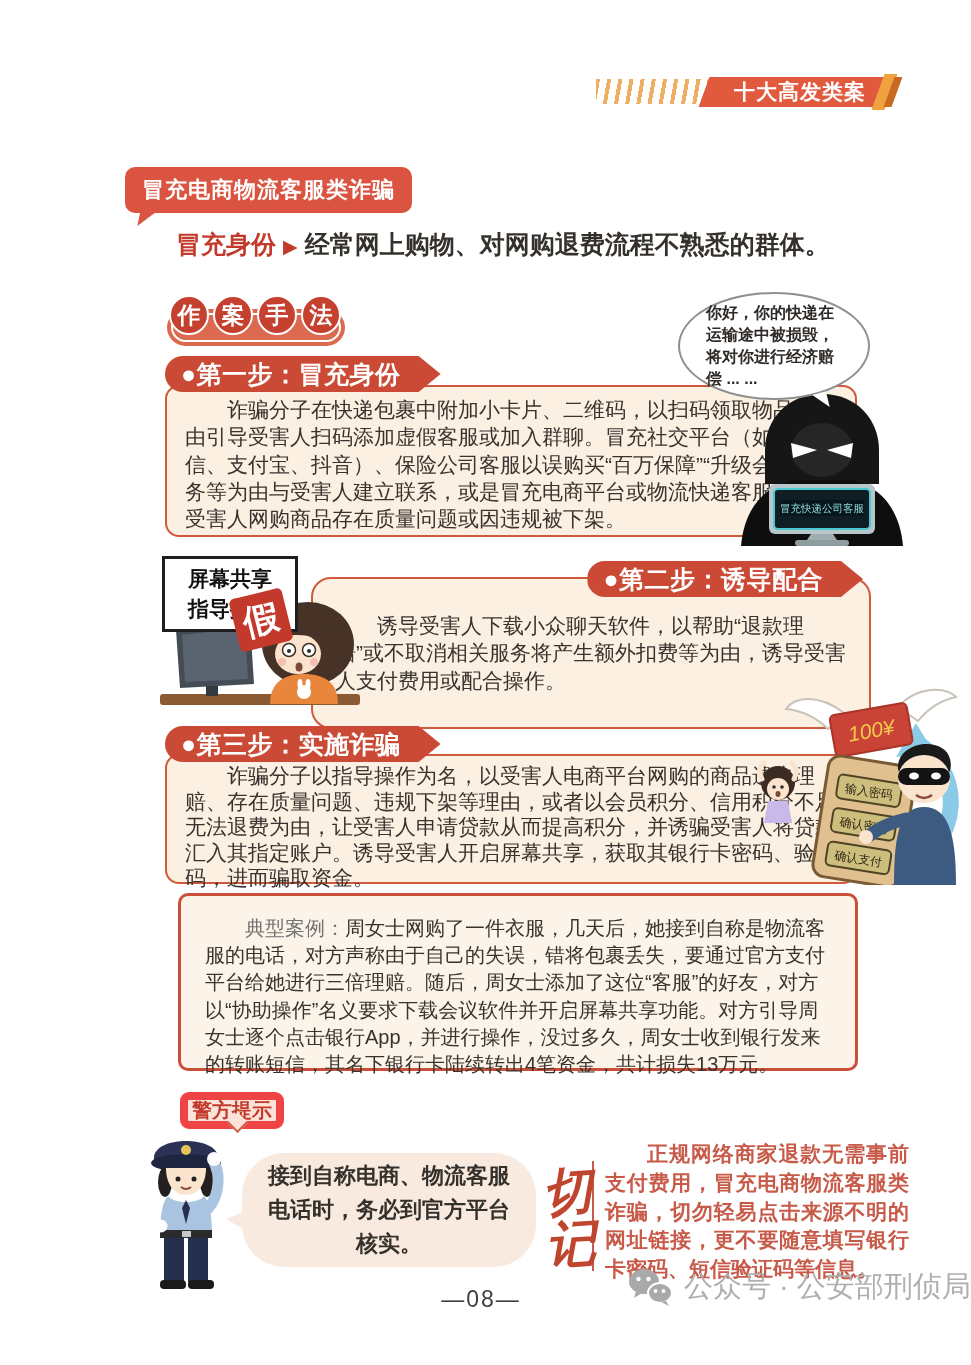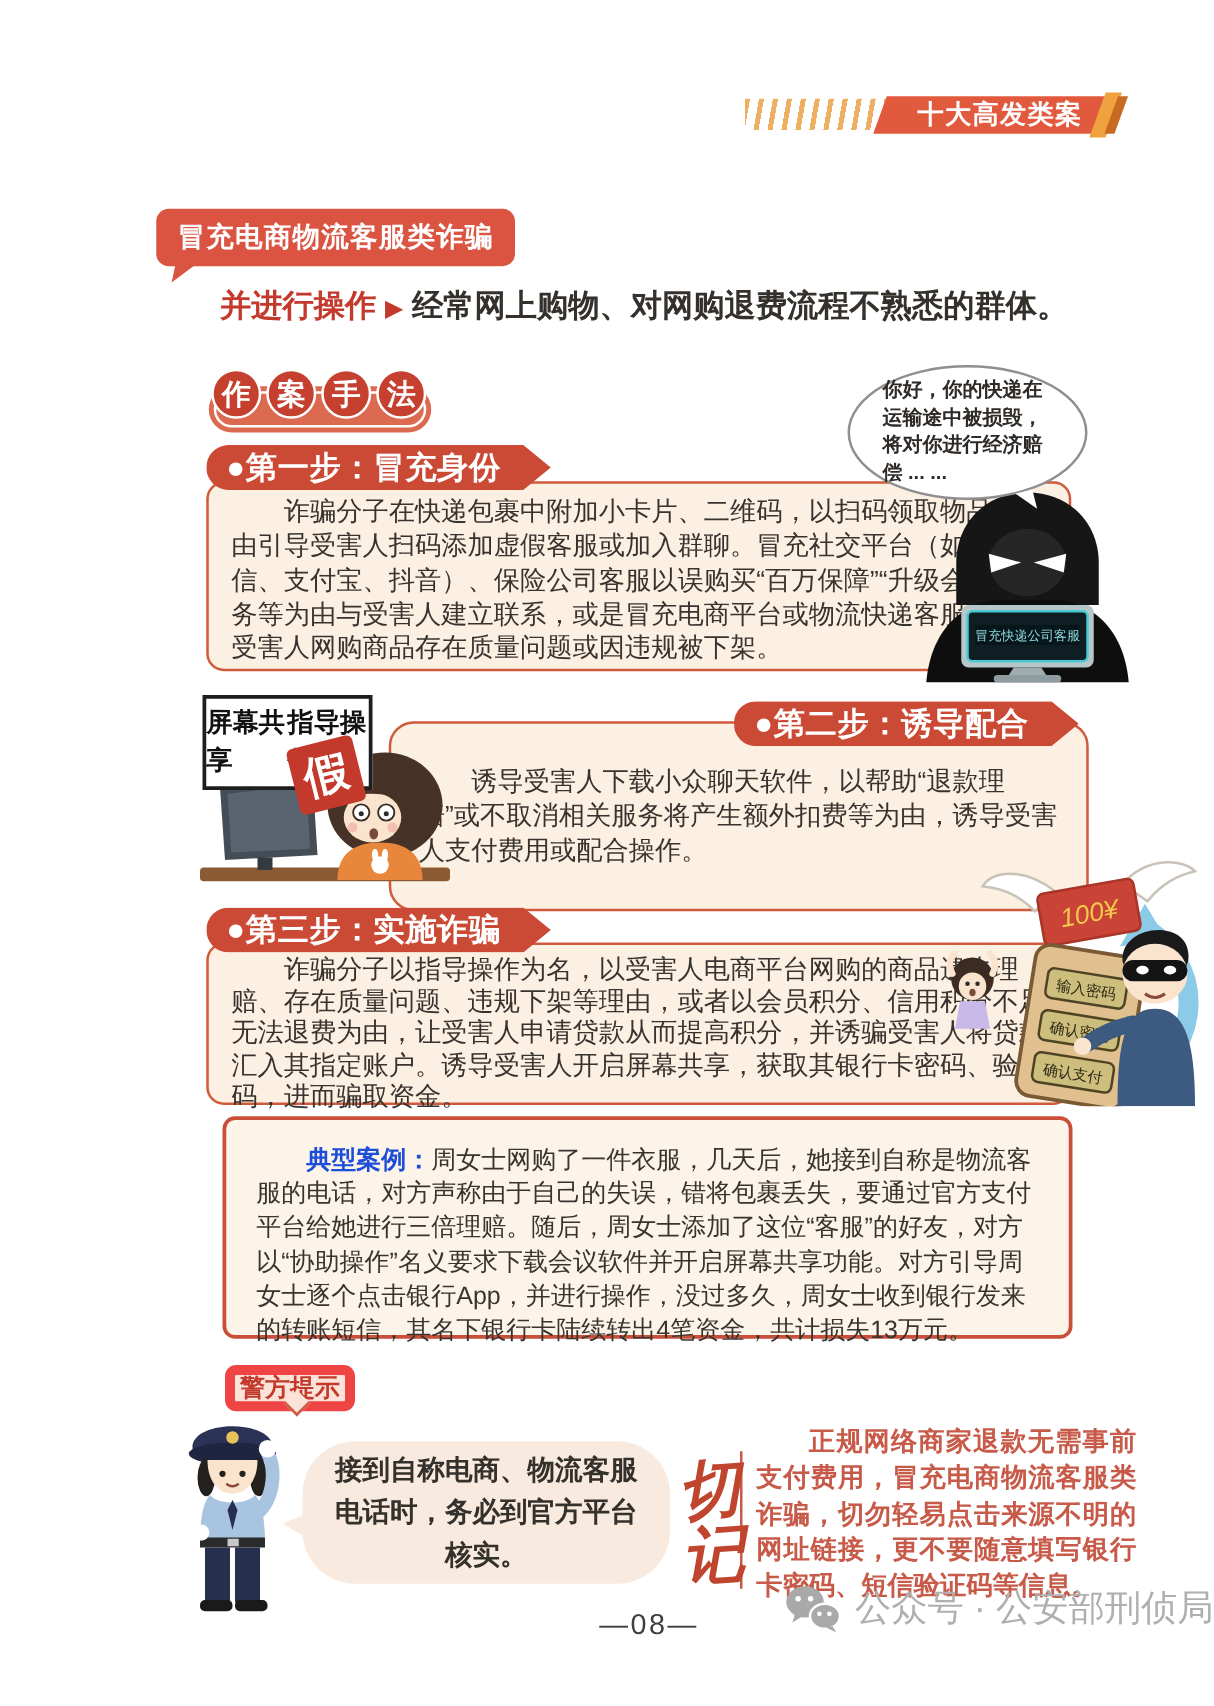--- a/index.html
+++ b/index.html
@@ -49,77 +49,77 @@
   .r2 { position:absolute; top:-18px; right:6px; }
   .panel { position:absolute; background:#FBF0E1; border:2px solid #D05A3C; box-sizing:border-box; color:#38332F; z-index:1; }
   .p1 { left:165px; top:385px; width:692px; height:152px; border-radius:14px; padding:9px 18px 0 18px; }
   .p2 { left:311px; top:577px; width:560px; height:152px; border-radius:20px; padding:33px 22px 0 22px; }
   .p3 { left:165px; top:754px; width:692px; height:130px; border-radius:14px; padding:7px 16px 0 18px; }
   .panel-text { margin:0; font-size:21px; line-height:1.3; text-indent:2em; font-weight:500; }
   .p3 .panel-text { line-height:1.22; }
 
   
   .screen-label { position:absolute; left:162px; top:556px; width:136px; height:76px; background:#fff; border:3px solid #1E1E1E;
-    box-sizing:border-box; display:flex; flex-direction:row; align-items:center; justify-content:center;
+    box-sizing:border-box; display:flex; flex-direction:column; align-items:center; justify-content:center;
     font-size:21px; font-weight:bold; color:#111; line-height:1.45; z-index:5; }
   .fake-stamp { position:absolute; left:234px; top:593px; width:54px; height:54px; background:#C3392B; color:#fff; font-size:36px;
     font-weight:bold; display:flex; align-items:center; justify-content:center; transform:rotate(-14deg); border-radius:5px; z-index:6; }
 
   
   .hacker-svg { position:absolute; left:733px; top:388px; z-index:4; }
   .girl-svg   { position:absolute; left:158px; top:596px; z-index:4; }
   .thief-svg  { position:absolute; left:748px; top:683px; z-index:4; }
   .police-svg { position:absolute; left:132px; top:1126px; z-index:2; }
 
   
   .case-panel { position:absolute; left:178px; top:893px; width:680px; height:178px; background:#FCF4E9; border:3px solid #C94F38;
     border-radius:10px; box-sizing:border-box; padding:19px 24px 0 24px; z-index:1; }
   .case-text { margin:0; font-size:20px; line-height:1.36; color:#38332F; text-indent:2em; font-weight:500; }
-  .case-label { color:#1d4ed8; font-weight:bold; }
+  .case-label { color:#737373; font-weight:normal; }
 
   
   .police-badge { position:absolute; left:180px; top:1092px; width:104px; height:37px; background:#FBE3DA; border:8px solid #ef4444;
     border-radius:9px; box-sizing:border-box; display:flex; align-items:center; justify-content:center; color:#C3392B;
     font-size:20px; font-weight:bold; z-index:2; }
   .police-badge-tail { position:absolute; left:42px; bottom:-9px; width:13px; height:13px; background:#FBE3DA;
     border-right:2px solid #CE5B45; border-bottom:2px solid #CE5B45; transform:rotate(45deg); }
   .police-bubble { position:absolute; left:242px; top:1153px; width:294px; height:114px; background:#F9EADF; border-radius:42px;
     display:flex; align-items:center; justify-content:center; text-align:center; padding:0 26px; box-sizing:border-box;
     font-size:22px; font-weight:bold; color:#34302C; line-height:1.55; z-index:1; }
   .police-bubble-tail { position:absolute; left:-16px; top:56px; width:0; height:0; border-right:24px solid #F9EADF;
     border-top:10px solid transparent; border-bottom:14px solid transparent; }
   .remember { position:absolute; left:540px; top:1167px; width:58px; display:flex; flex-direction:column; align-items:center; gap:2px;
     color:#C0452F; font-family:"DejaVu Serif","Liberation Serif",serif; font-style:italic; font-weight:bold; font-size:50px;
     line-height:1.0; transform:rotate(-4deg); z-index:1; }
   .divider-v { position:absolute; left:592px; top:1161px; width:2px; height:110px; background:#C75A48; }
   .tip-text { position:absolute; left:605px; top:1140px; width:304px; margin:0; font-size:21px; line-height:1.37; font-weight:bold;
     color:#C75A48; text-indent:2em; text-align:justify; }
 
   
-  .page-num { position:absolute; left:403px; top:1286px; width:156px; text-align:right; font-size:23px; color:#3F3F3F; letter-spacing:2px; }
+  .page-num { position:absolute; left:403px; top:1286px; width:156px; text-align:center; font-size:23px; color:#3F3F3F; letter-spacing:2px; }
   .watermark { position:absolute; left:628px; top:1267px; display:flex; align-items:center; gap:10px; color:#AFAFAF; font-size:29px; }
 </style>
 </head>
 <body>
 
 <div class="poster">
 
   <div class="banner-stripes"></div>
   <div class="banner-bar">
     <span class="banner-text">十大高发类案</span>
   </div>
   <div class="banner-fold1"></div>
   <div class="banner-fold2"></div>
 
   <div class="title-badge">
     <span>冒充电商物流客服类诈骗</span>
     <div class="title-tail"></div>
   </div>
   <div class="subtitle">
-    <span class="red">并进行操作</span><span class="arrow">▶</span><span class="dark">经常网上购物、对网购退费流程不熟悉的群体。</span>
+    <span class="red">冒充身份</span><span class="arrow">▶</span><span class="dark">经常网上购物、对网购退费流程不熟悉的群体。</span>
   </div>
 
   <div class="method">
     <div class="method-bar">
       <div class="method-bar-inner"></div>
     </div>
     <div class="method-circle mc0">作</div>
     <div class="method-circle mc1">案</div>
     <div class="method-circle mc2">手</div>
     <div class="method-circle mc3">法</div>

